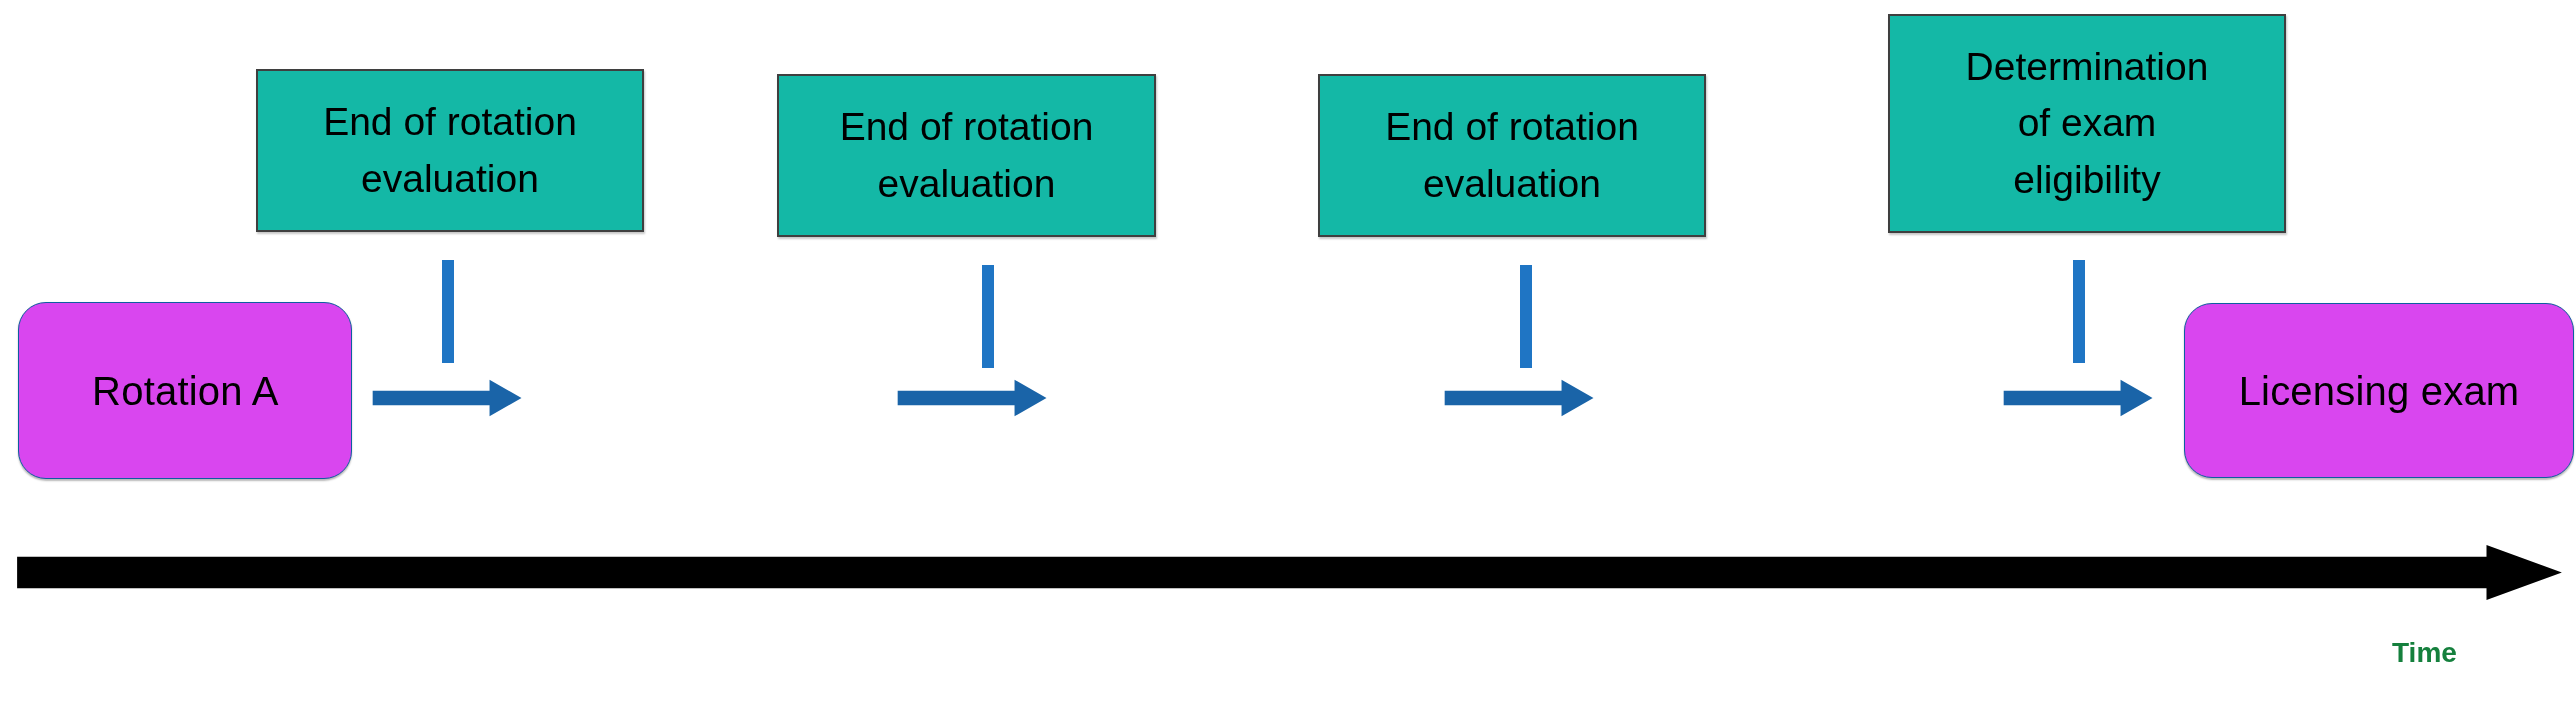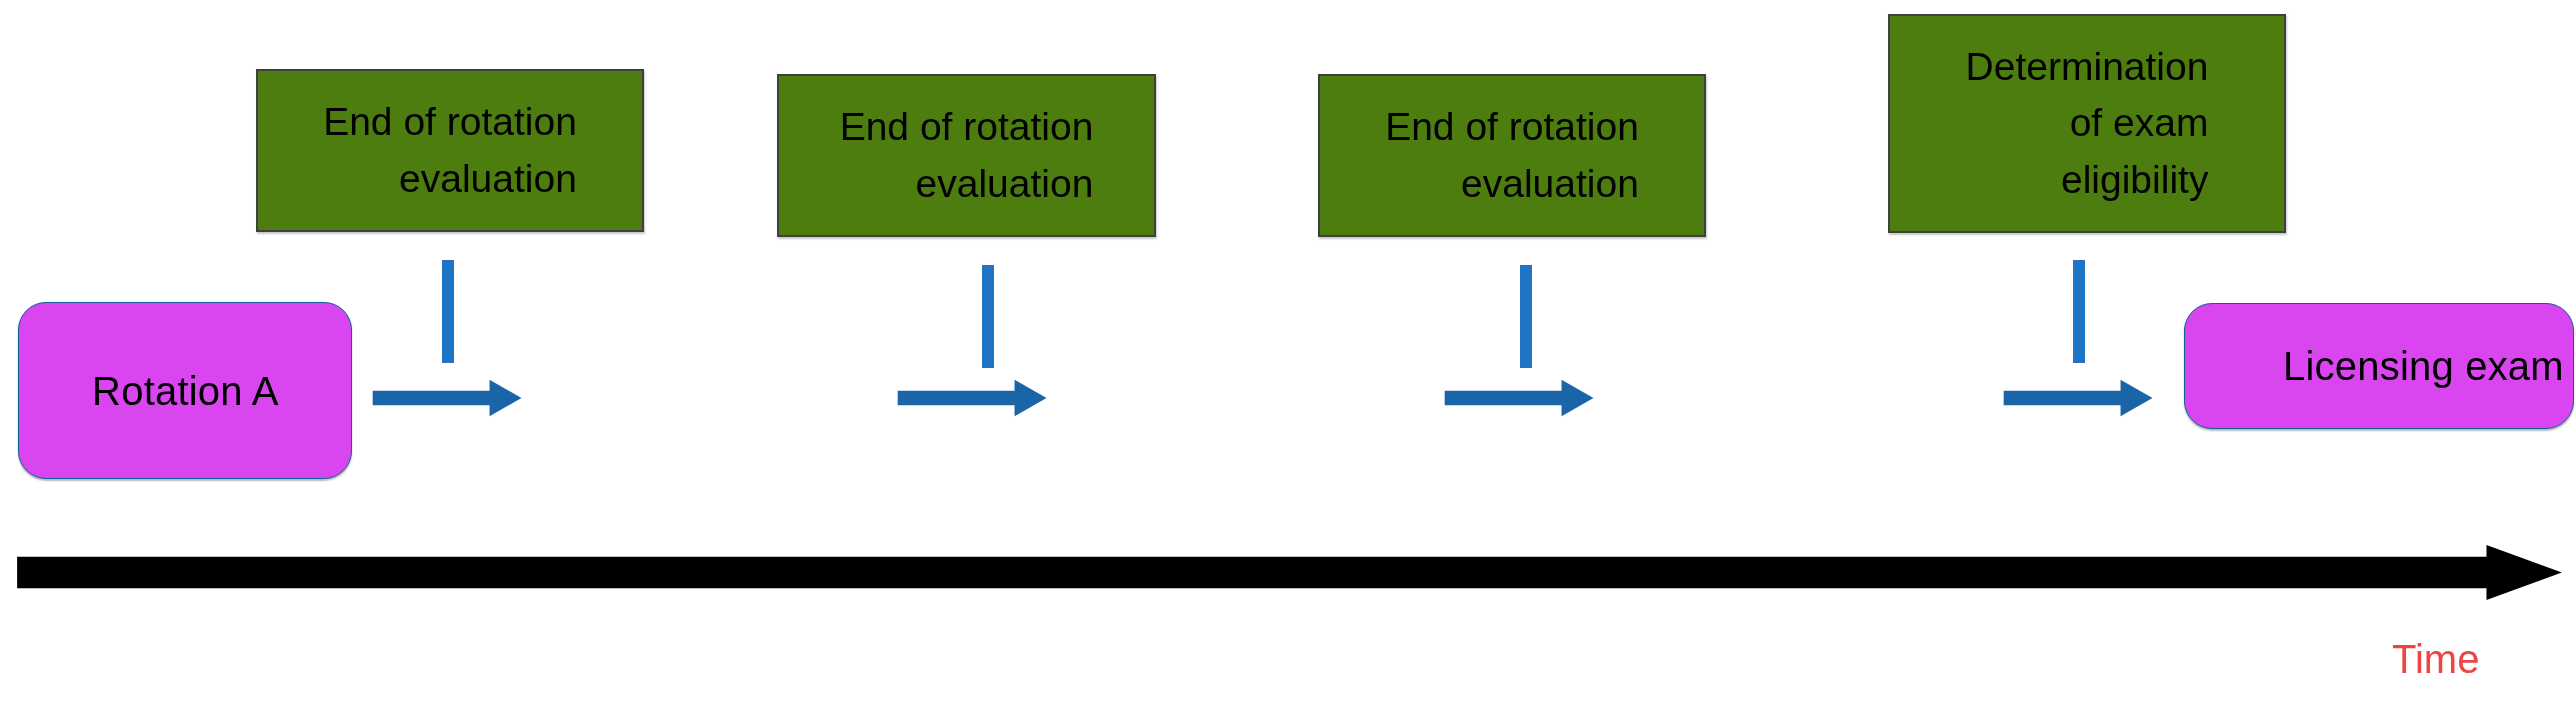--- a/index.html
+++ b/index.html
@@ -38,30 +38,30 @@
     box-shadow: 0 1.8px 1.8px rgba(0,0,0,0.28);
   }
   .process-box .pb-label {
     display: block;
     padding: 0 9.2px;
   }
 
   
   .note-box {
     position: absolute;
-    background: #4d7c0f;
+    background: #14b8a6;
     border: 2.8px solid #3F3F3F;
     box-sizing: border-box;
     display: flex;
     align-items: center;
     justify-content: center;
     color: #000000;
     font-size: 39px;
     font-weight: 400;
-    text-align: right;
+    text-align: center;
     line-height: 1.45;
     box-shadow: 0.9px 1.8px 1.8px rgba(0,0,0,0.22);
   }
   .note-box .nb-label {
     display: block;
     padding: 0 7.4px;
     white-space: pre-line;
   }
 
   
@@ -81,23 +81,23 @@
 
   
   .time-axis {
     position: absolute;
     pointer-events: none;
   }
   .time-axis svg { display: block; }
 
   .time-label {
     position: absolute;
-    color: #ef4444;
-    font-size: 40px;
-    font-weight: 400;
+    color: #15803d;
+    font-size: 28px;
+    font-weight: 700;
     white-space: nowrap;
   }
 </style>
 </head>
 <body>
 
 <div id="canvas">
 
   <div class="note-box" style="left:256px; top:69px; width:388px; height:163px;">
     <span class="nb-label">End of rotation
@@ -125,21 +125,21 @@
   <div class="tick" style="left:1520px; top:265px; height:103px;"></div>
   <div class="tick" style="left:2073px; top:260px; height:103px;"></div>
 
   <div class="process-box" style="left:18.4px; top:302px; width:334px; height:177px;">
     <span class="pb-label">Rotation A</span>
   </div>
 
 
 
 
-  <div class="process-box" style="left:2184px; top:303px; width:390px; height:126px;justify-content:flex-end;">
+  <div class="process-box" style="left:2184px; top:303px; width:390px; height:175px;">
     <span class="pb-label">Licensing exam</span>
   </div>
 
   <div class="flow-arrow" style="left:372px; top:377px; width:152px;">
     <svg width="152" height="42" viewBox="0 0 165 46">
       <path d="M0,15 L128,15 L128,3 L163,23 L128,43 L128,31 L0,31 Z" fill="#1A64A8"></path>
     </svg>
   </div>
 
   <div class="flow-arrow" style="left:897px; top:377px; width:152px;">

